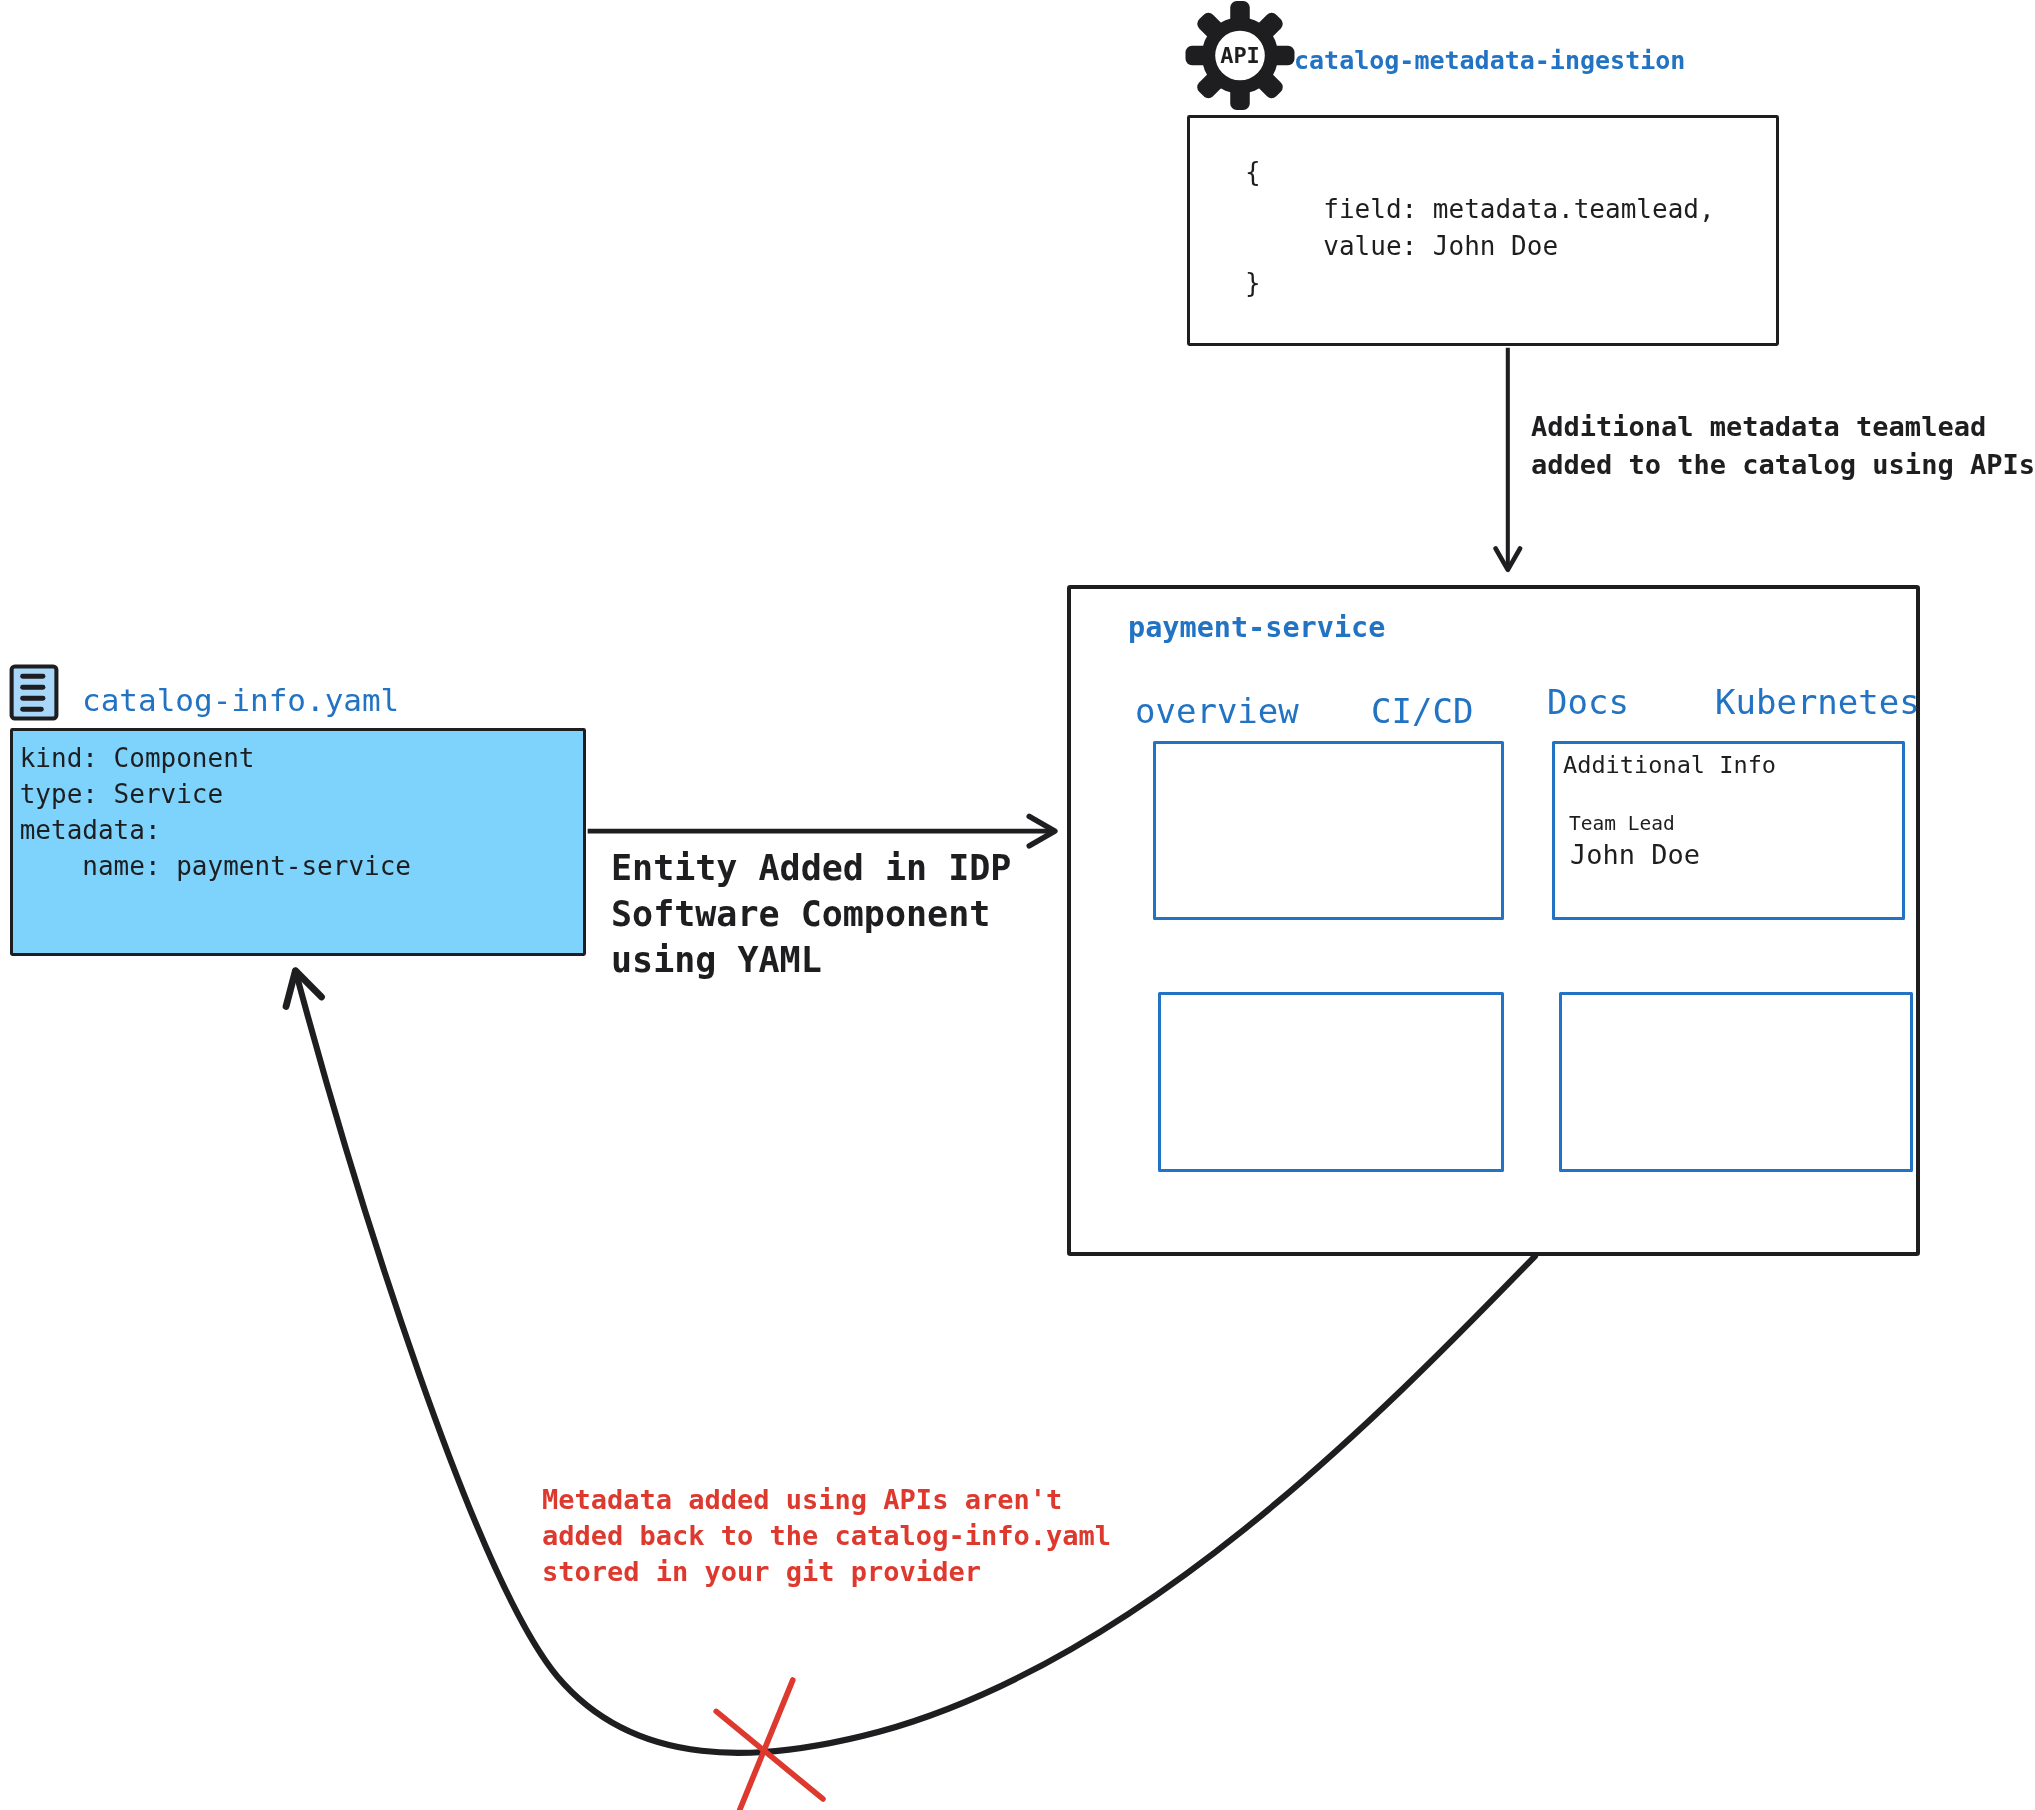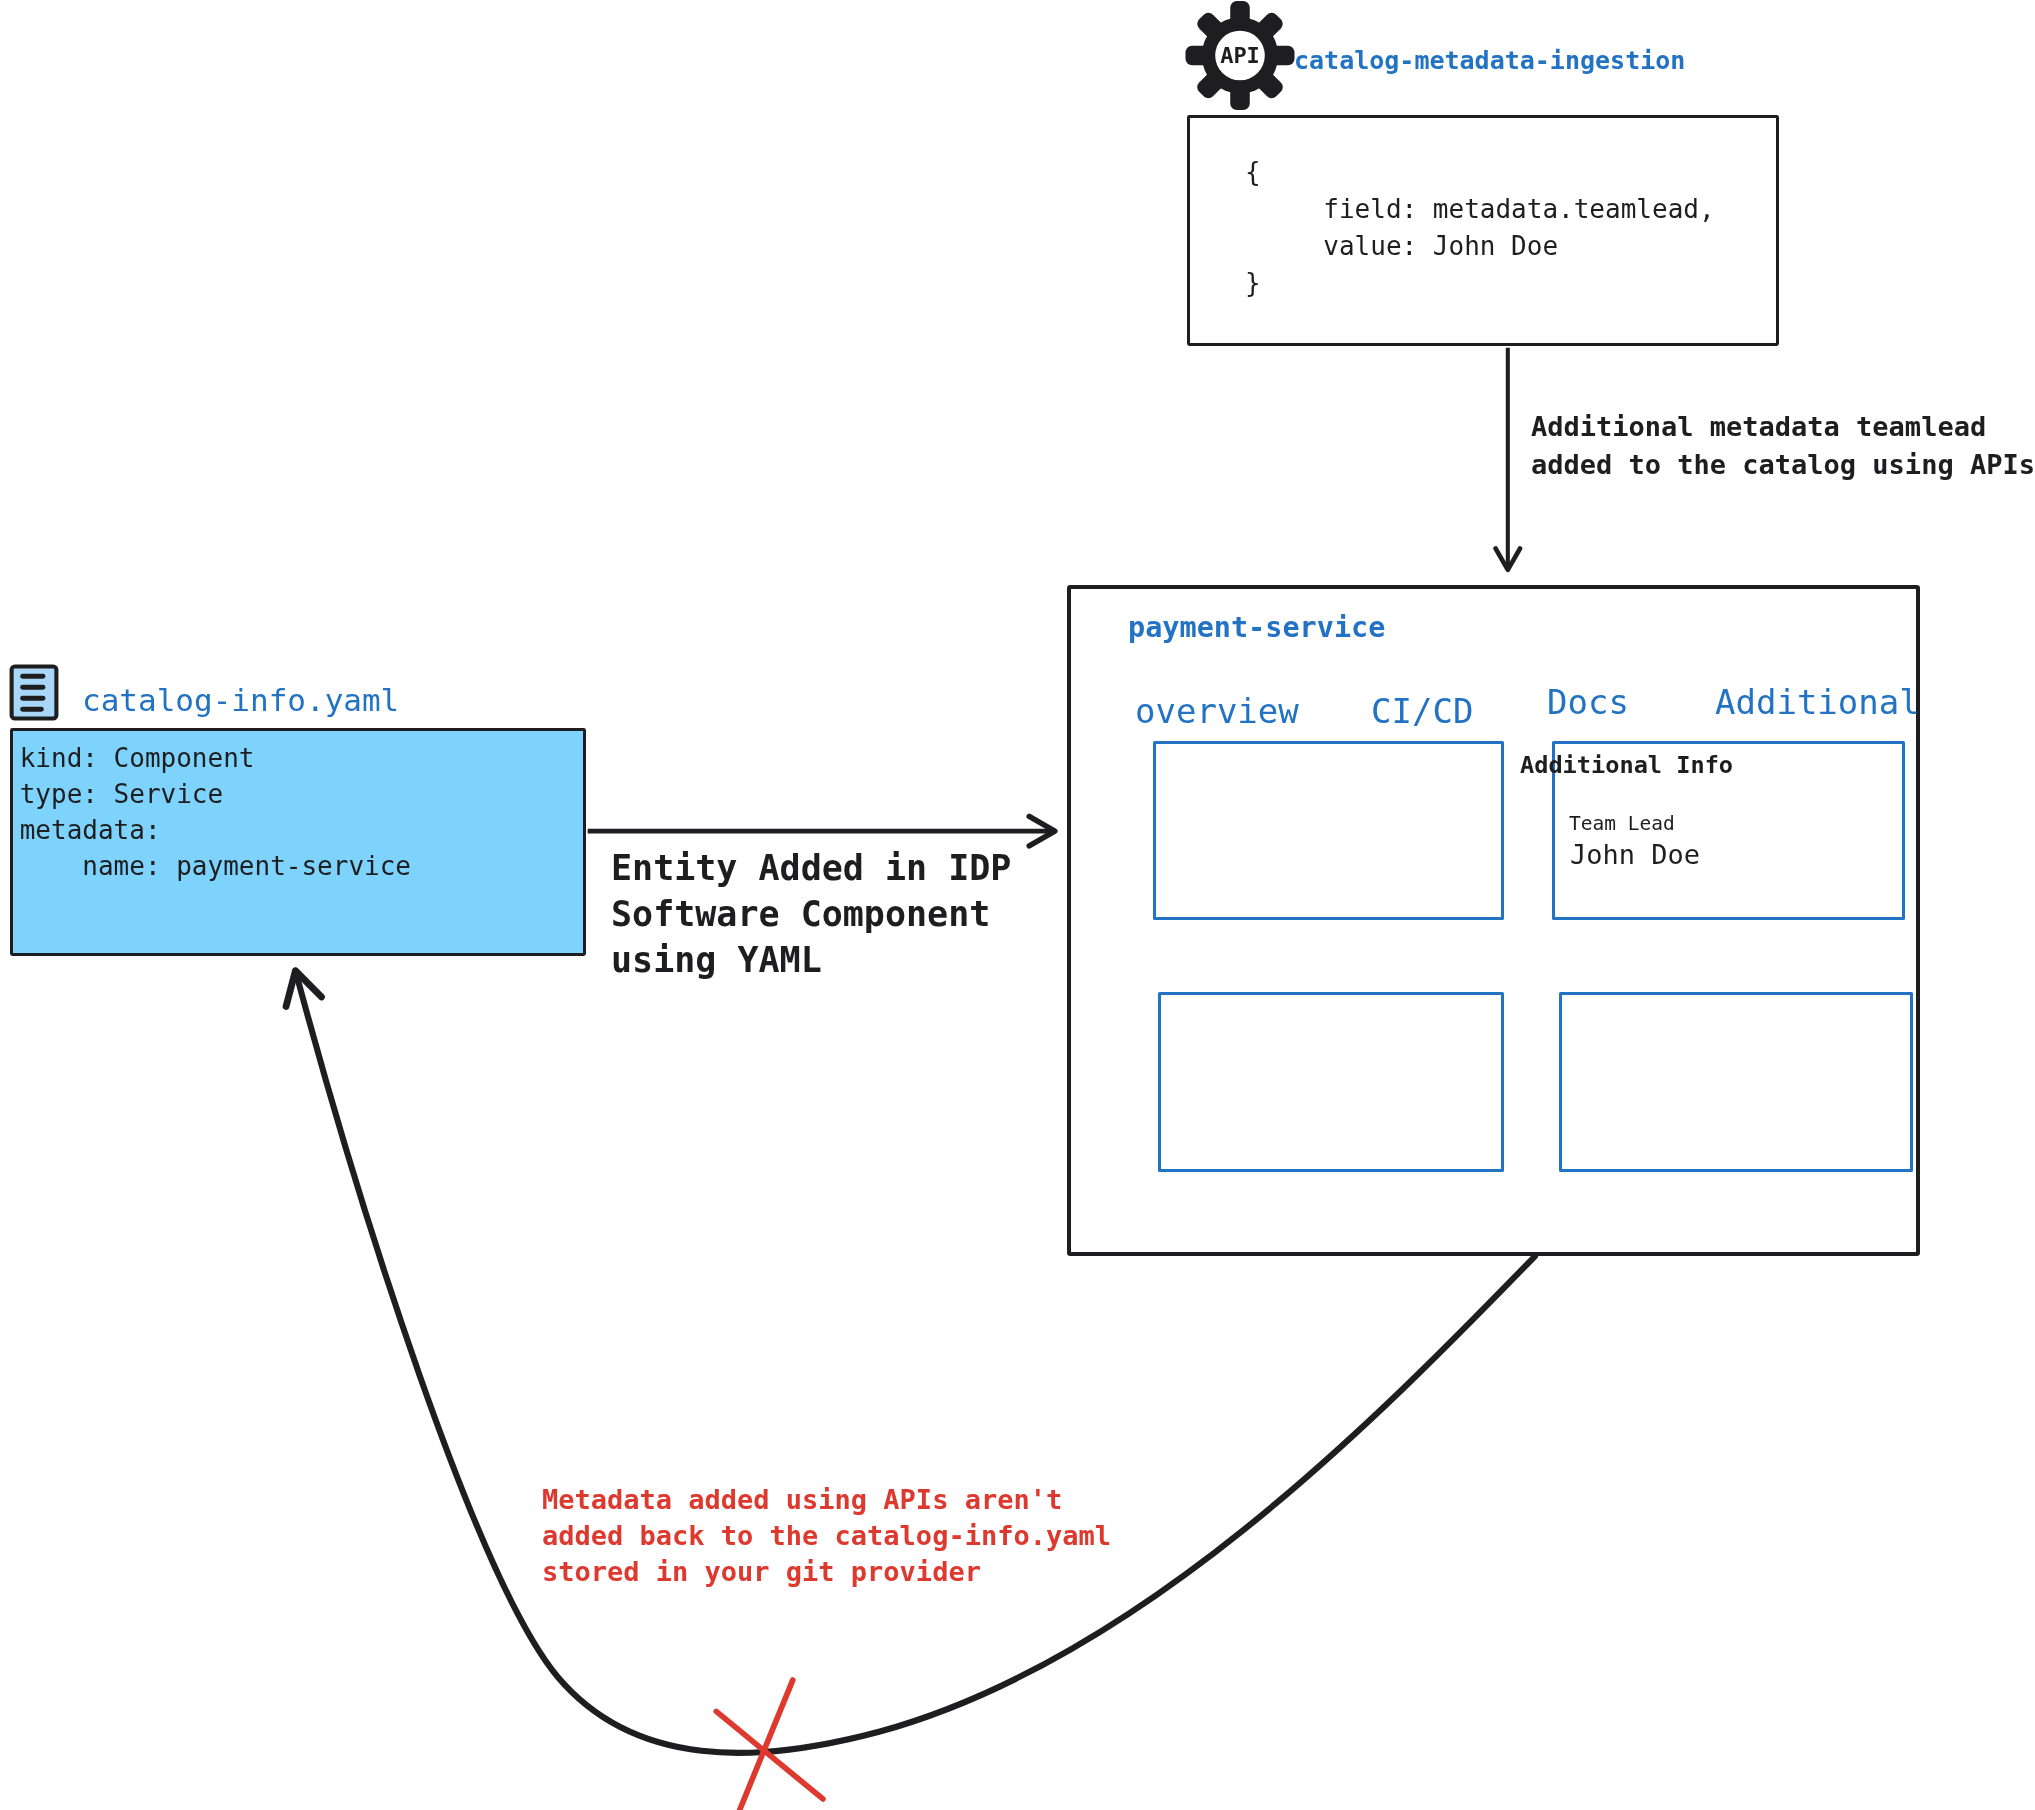--- a/index.html
+++ b/index.html
@@ -39,21 +39,21 @@
   .tab-cicd{left:1371px;top:691px;}
   .tab-docs{left:1547px;top:682px;}
   .tab-kubernetes{left:1715px;top:682px;}
   .card{
     border:3.3px solid #2273c3;border-radius:1.6px;box-sizing:border-box;background:#fff;
   }
   .card-tl{left:1153px;top:741px;width:351px;height:179px;}
   .card-tr{left:1552px;top:741px;width:353px;height:179px;}
   .card-bl{left:1158px;top:992px;width:346px;height:180px;}
   .card-br{left:1559px;top:992px;width:354px;height:180px;}
-  .addinfo-heading{left:1520px;top:751px;font-size:23.6px;font-weight:700;text-align:right;}
+  .addinfo-heading{left:1563px;top:751px;font-size:23.6px;font-weight:400;text-align:right;}
   .teamlead-label{left:1569px;top:812px;font-size:19.5px;font-weight:500;}
   .teamlead-value{left:1570px;top:839px;font-size:27px;font-weight:500;}
 
   
   .yaml-name{left:82px;top:682px;font-size:31px;font-weight:400;}
   .yaml-box{
     left:10.2px;top:728px;width:576px;height:228px;
     border:3.7px solid #1e1e20;border-radius:2.4px;box-sizing:border-box;background:#7dd3fc;
   }
   .yaml-lines{position:absolute;left:6.5px;top:9px;font-size:26px;line-height:36px;font-weight:500;}
@@ -129,21 +129,21 @@
     <div>added to the catalog using APIs</div>
   </div>
 
   <div class="abs panel"></div>
 
   <div class="abs panel-title blue">payment-service</div>
 
   <div class="abs tab tab-overview blue">overview</div>
   <div class="abs tab tab-cicd blue">CI/CD</div>
   <div class="abs tab tab-docs blue">Docs</div>
-  <div class="abs tab tab-kubernetes blue">Additional</div>
+  <div class="abs tab tab-kubernetes blue">Kubernetes</div>
 
   <div class="abs card card-tl"></div>
   <div class="abs card card-tr"></div>
   <div class="abs card card-bl"></div>
   <div class="abs card card-br"></div>
 
   <div class="abs addinfo-heading">Additional Info</div>
   <div class="abs teamlead-label">Team Lead</div>
   <div class="abs teamlead-value">John Doe</div>
 

